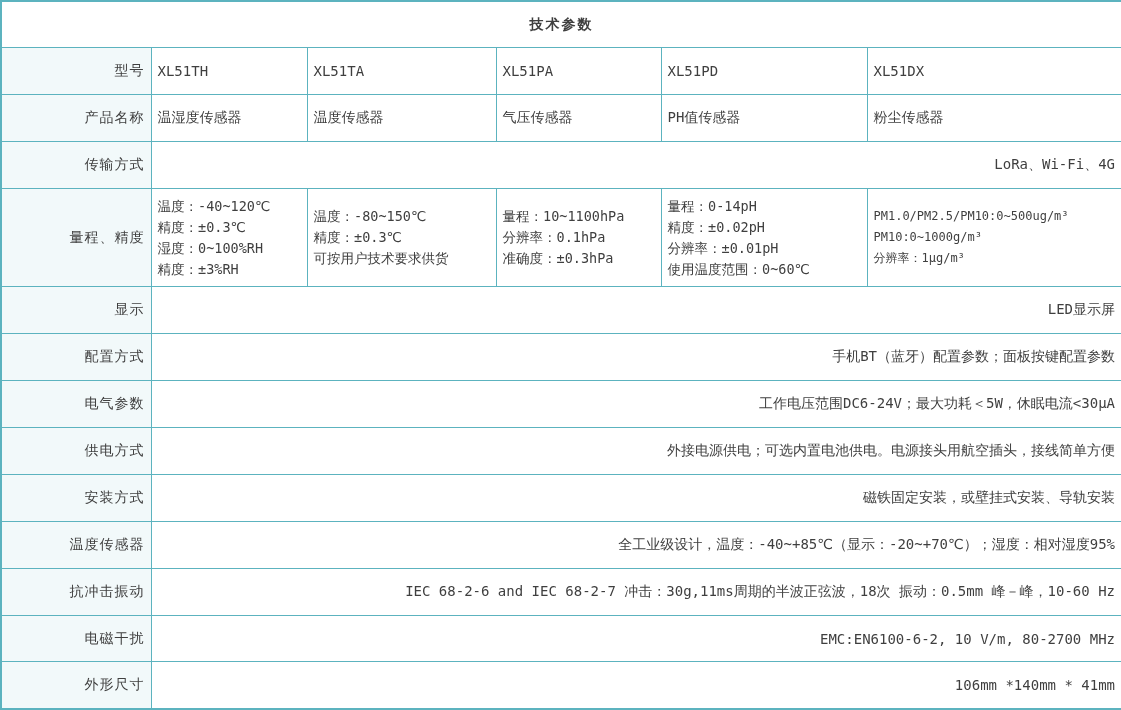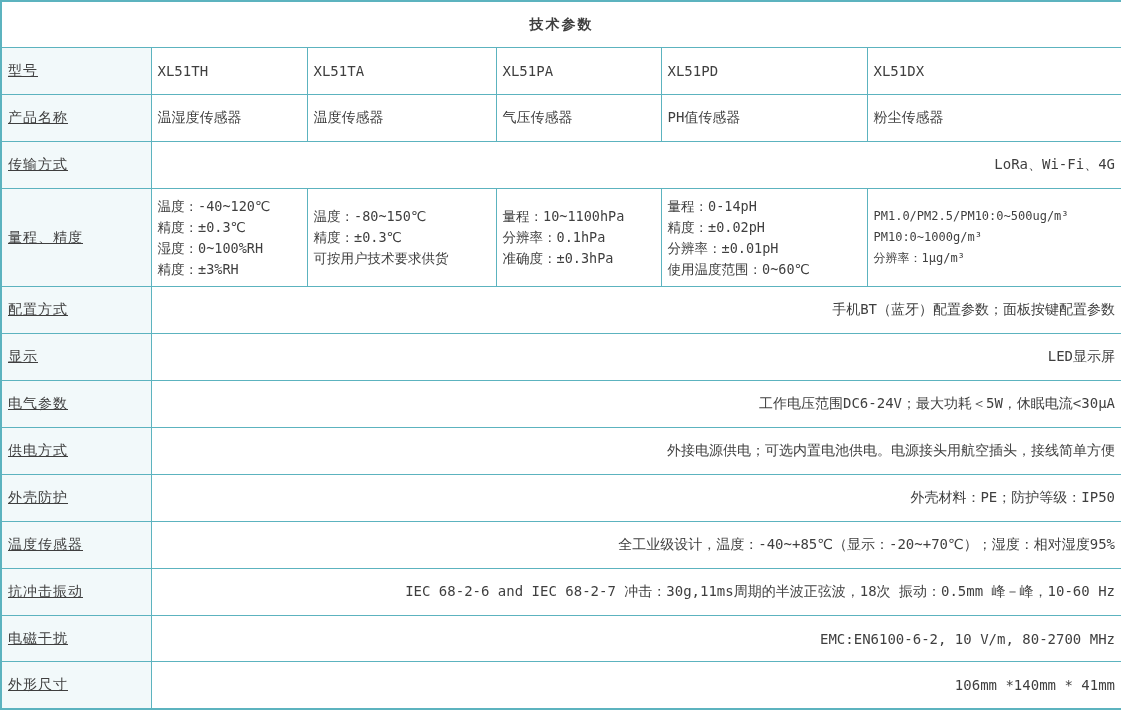--- a/index.html
+++ b/index.html
@@ -26,23 +26,22 @@
     padding:2px 6px;
   }
   table.spec{border:2px solid var(--border);}
   tr.r{height:44px;}
   tr.r-big{height:92px;}
   td.title{
     text-align:center;font-weight:bold;font-size:17px;color:var(--accent);
     letter-spacing:2px;background:#fff;height:42px;
   }
   td.lbl{
-    background:var(--label-bg);text-align:left;
+    background:var(--label-bg);text-align:right;
     letter-spacing:1px;
-    text-decoration:underline;
   }
   td.c{}
   td.l{text-align:right;padding-left:17px;}
   td.ml{vertical-align:middle;padding:6px 4px 6px 12px;}
   td.ml div{line-height:21px;font-size:13.5px;white-space:nowrap;}
   td.pm div{font-size:12px;}
 </style>
 </head>
 <body>
 
@@ -110,38 +109,38 @@
         <div>使用温度范围：0~60℃</div>
       </td>
       <td class="ml pm">
         <div>PM1.0/PM2.5/PM10:0~500ug/m³</div>
         <div>PM10:0~1000g/m³</div>
         <div>分辨率：1μg/m³</div>
       </td>
     </tr>
 
     <tr class="r">
+      <td class="lbl">显示</td>
+      <td colspan="5" class="l">LED显示屏</td>
+    </tr>
+    <tr class="r">
       <td class="lbl">配置方式</td>
       <td colspan="5" class="l">手机BT（蓝牙）配置参数；面板按键配置参数</td>
-    </tr>
-    <tr class="r">
-      <td class="lbl">显示</td>
-      <td colspan="5" class="l">LED显示屏</td>
     </tr>
     <tr class="r">
       <td class="lbl">电气参数</td>
       <td colspan="5" class="l">工作电压范围DC6-24V；最大功耗＜5W，休眠电流&lt;30μA</td>
     </tr>
     <tr class="r">
       <td class="lbl">供电方式</td>
       <td colspan="5" class="l">外接电源供电；可选内置电池供电。电源接头用航空插头，接线简单方便</td>
     </tr>
     <tr class="r">
-      <td class="lbl">外壳防护</td>
-      <td colspan="5" class="l">外壳材料：PE；防护等级：IP50</td>
+      <td class="lbl">安装方式</td>
+      <td colspan="5" class="l">磁铁固定安装，或壁挂式安装、导轨安装</td>
     </tr>
     <tr class="r">
       <td class="lbl">温度传感器</td>
       <td colspan="5" class="l">全工业级设计，温度：-40~+85℃（显示：-20~+70℃）；湿度：相对湿度95%</td>
     </tr>
     <tr class="r">
       <td class="lbl">抗冲击振动</td>
       <td colspan="5" class="l">IEC 68-2-6 and IEC 68-2-7 冲击：30g,11ms周期的半波正弦波，18次 振动：0.5mm 峰－峰，10-60 Hz</td>
     </tr>
     <tr class="r">

